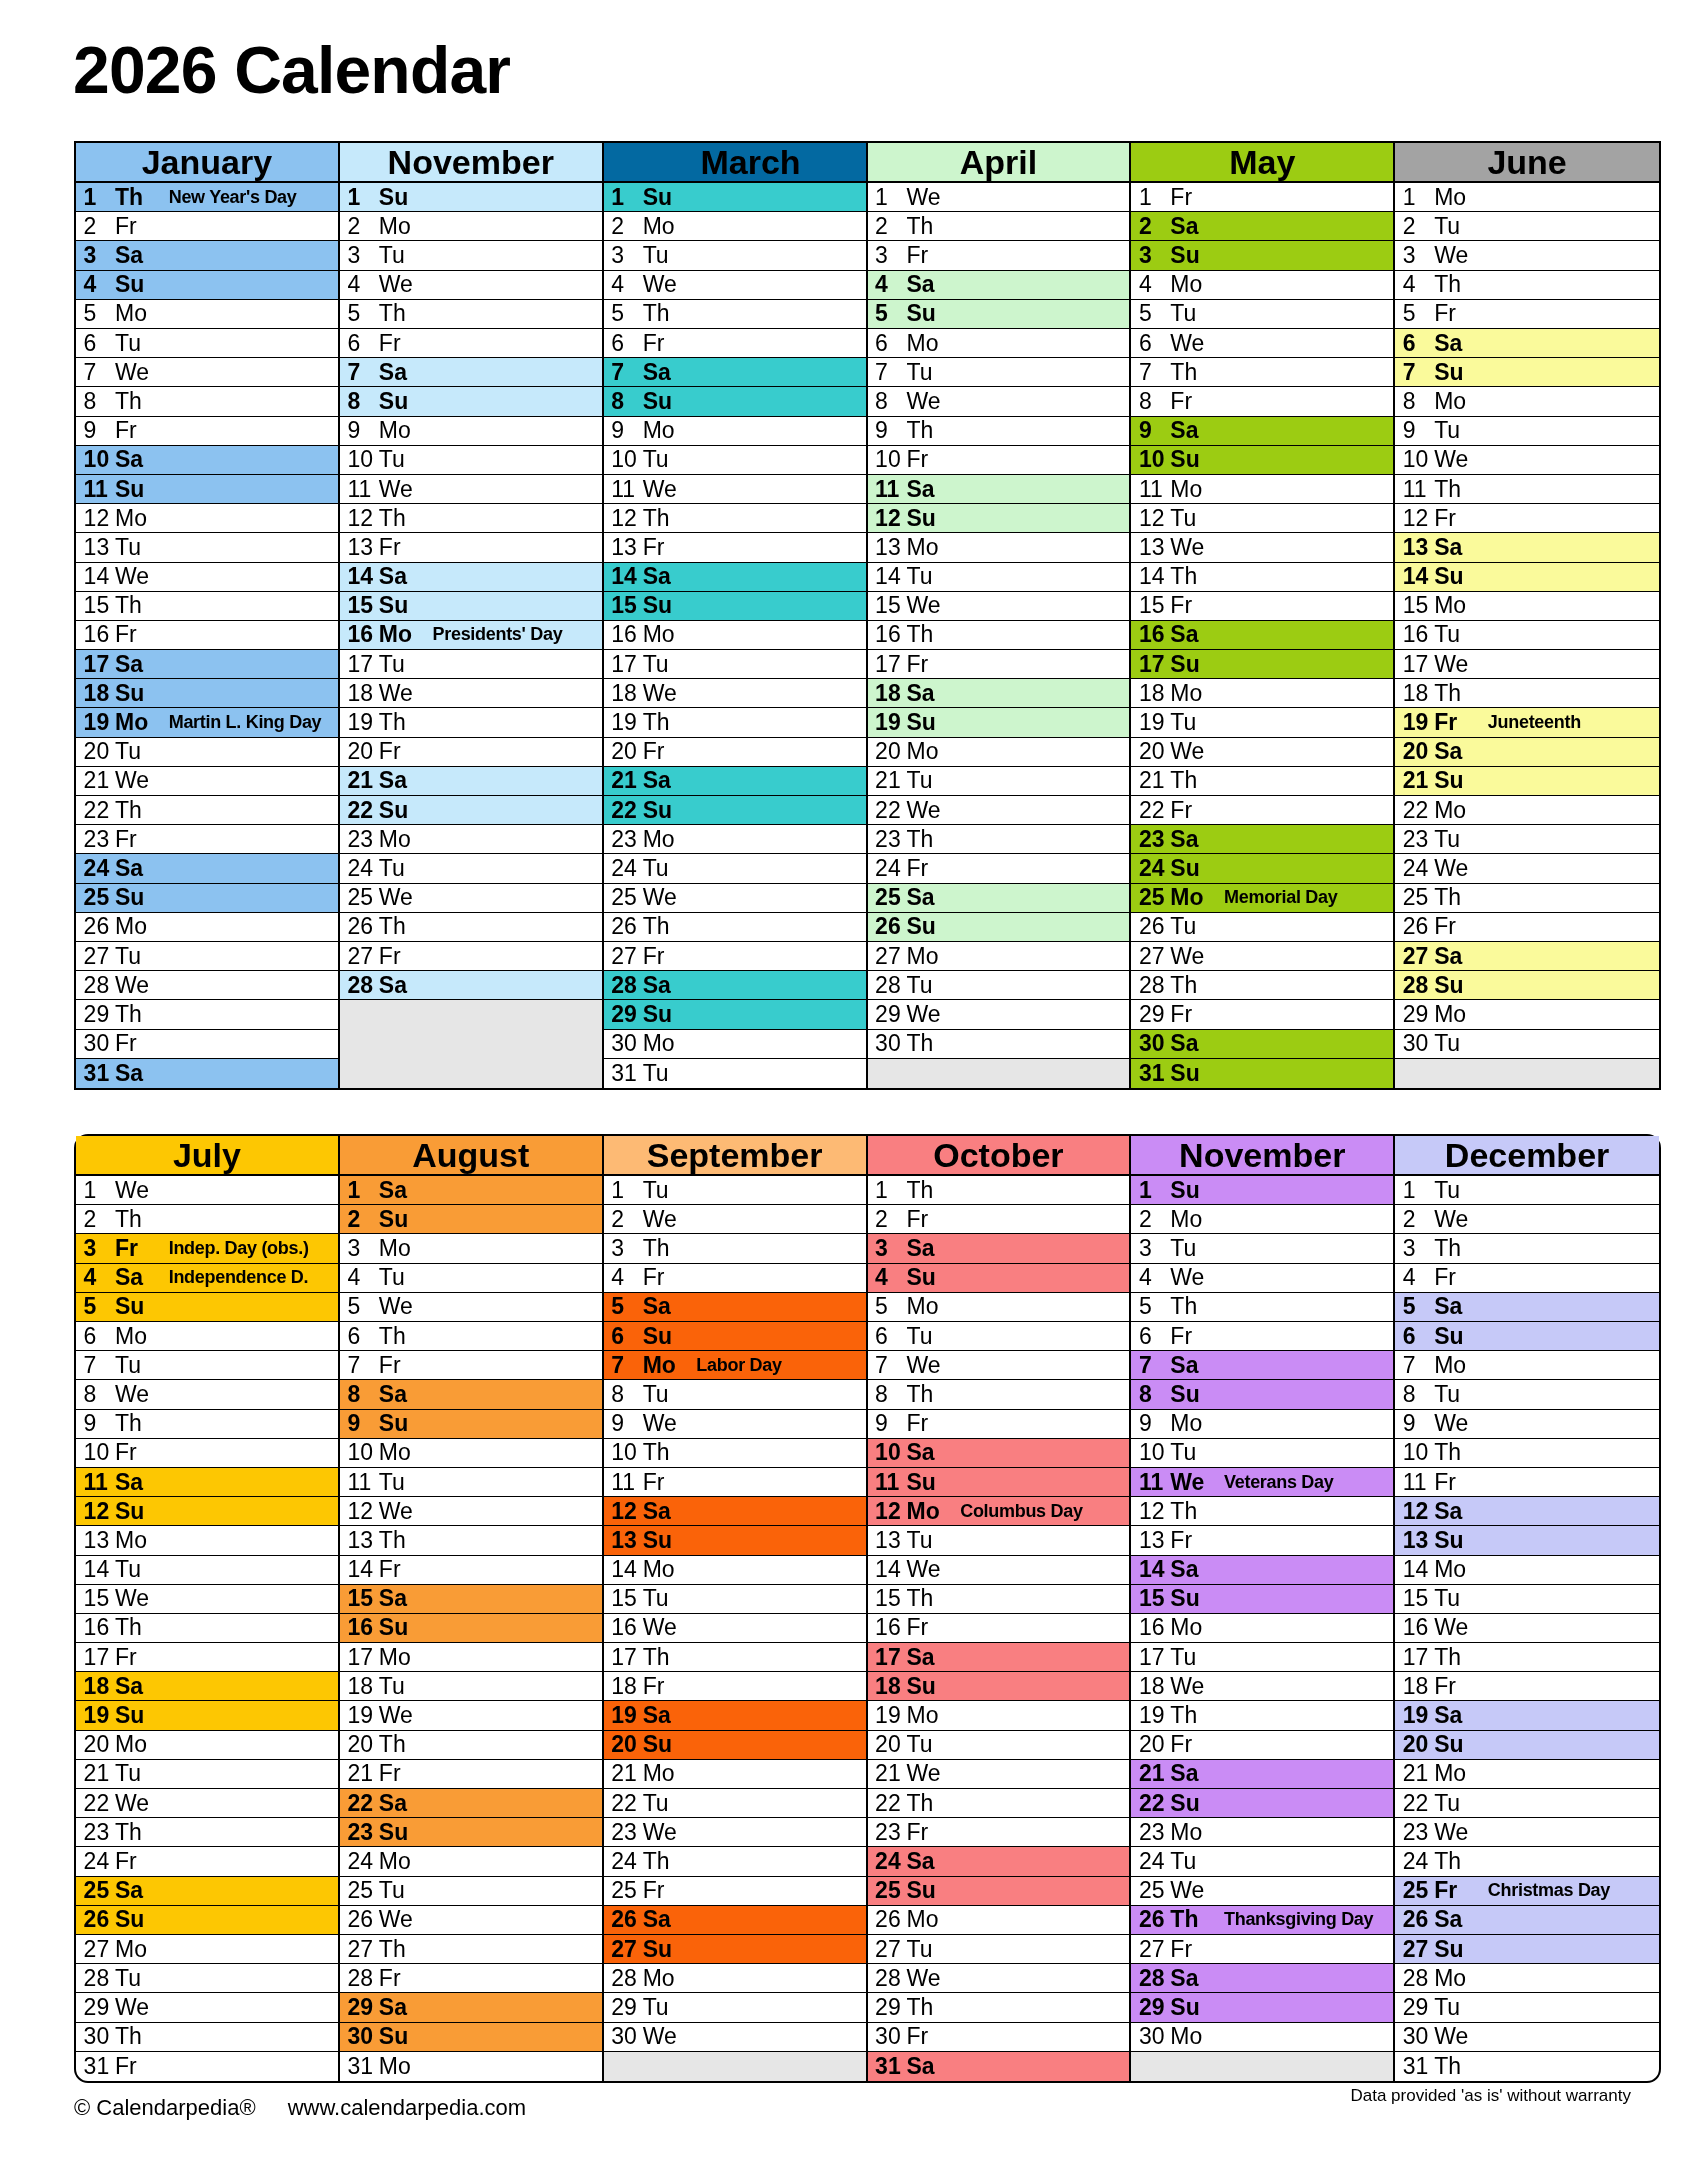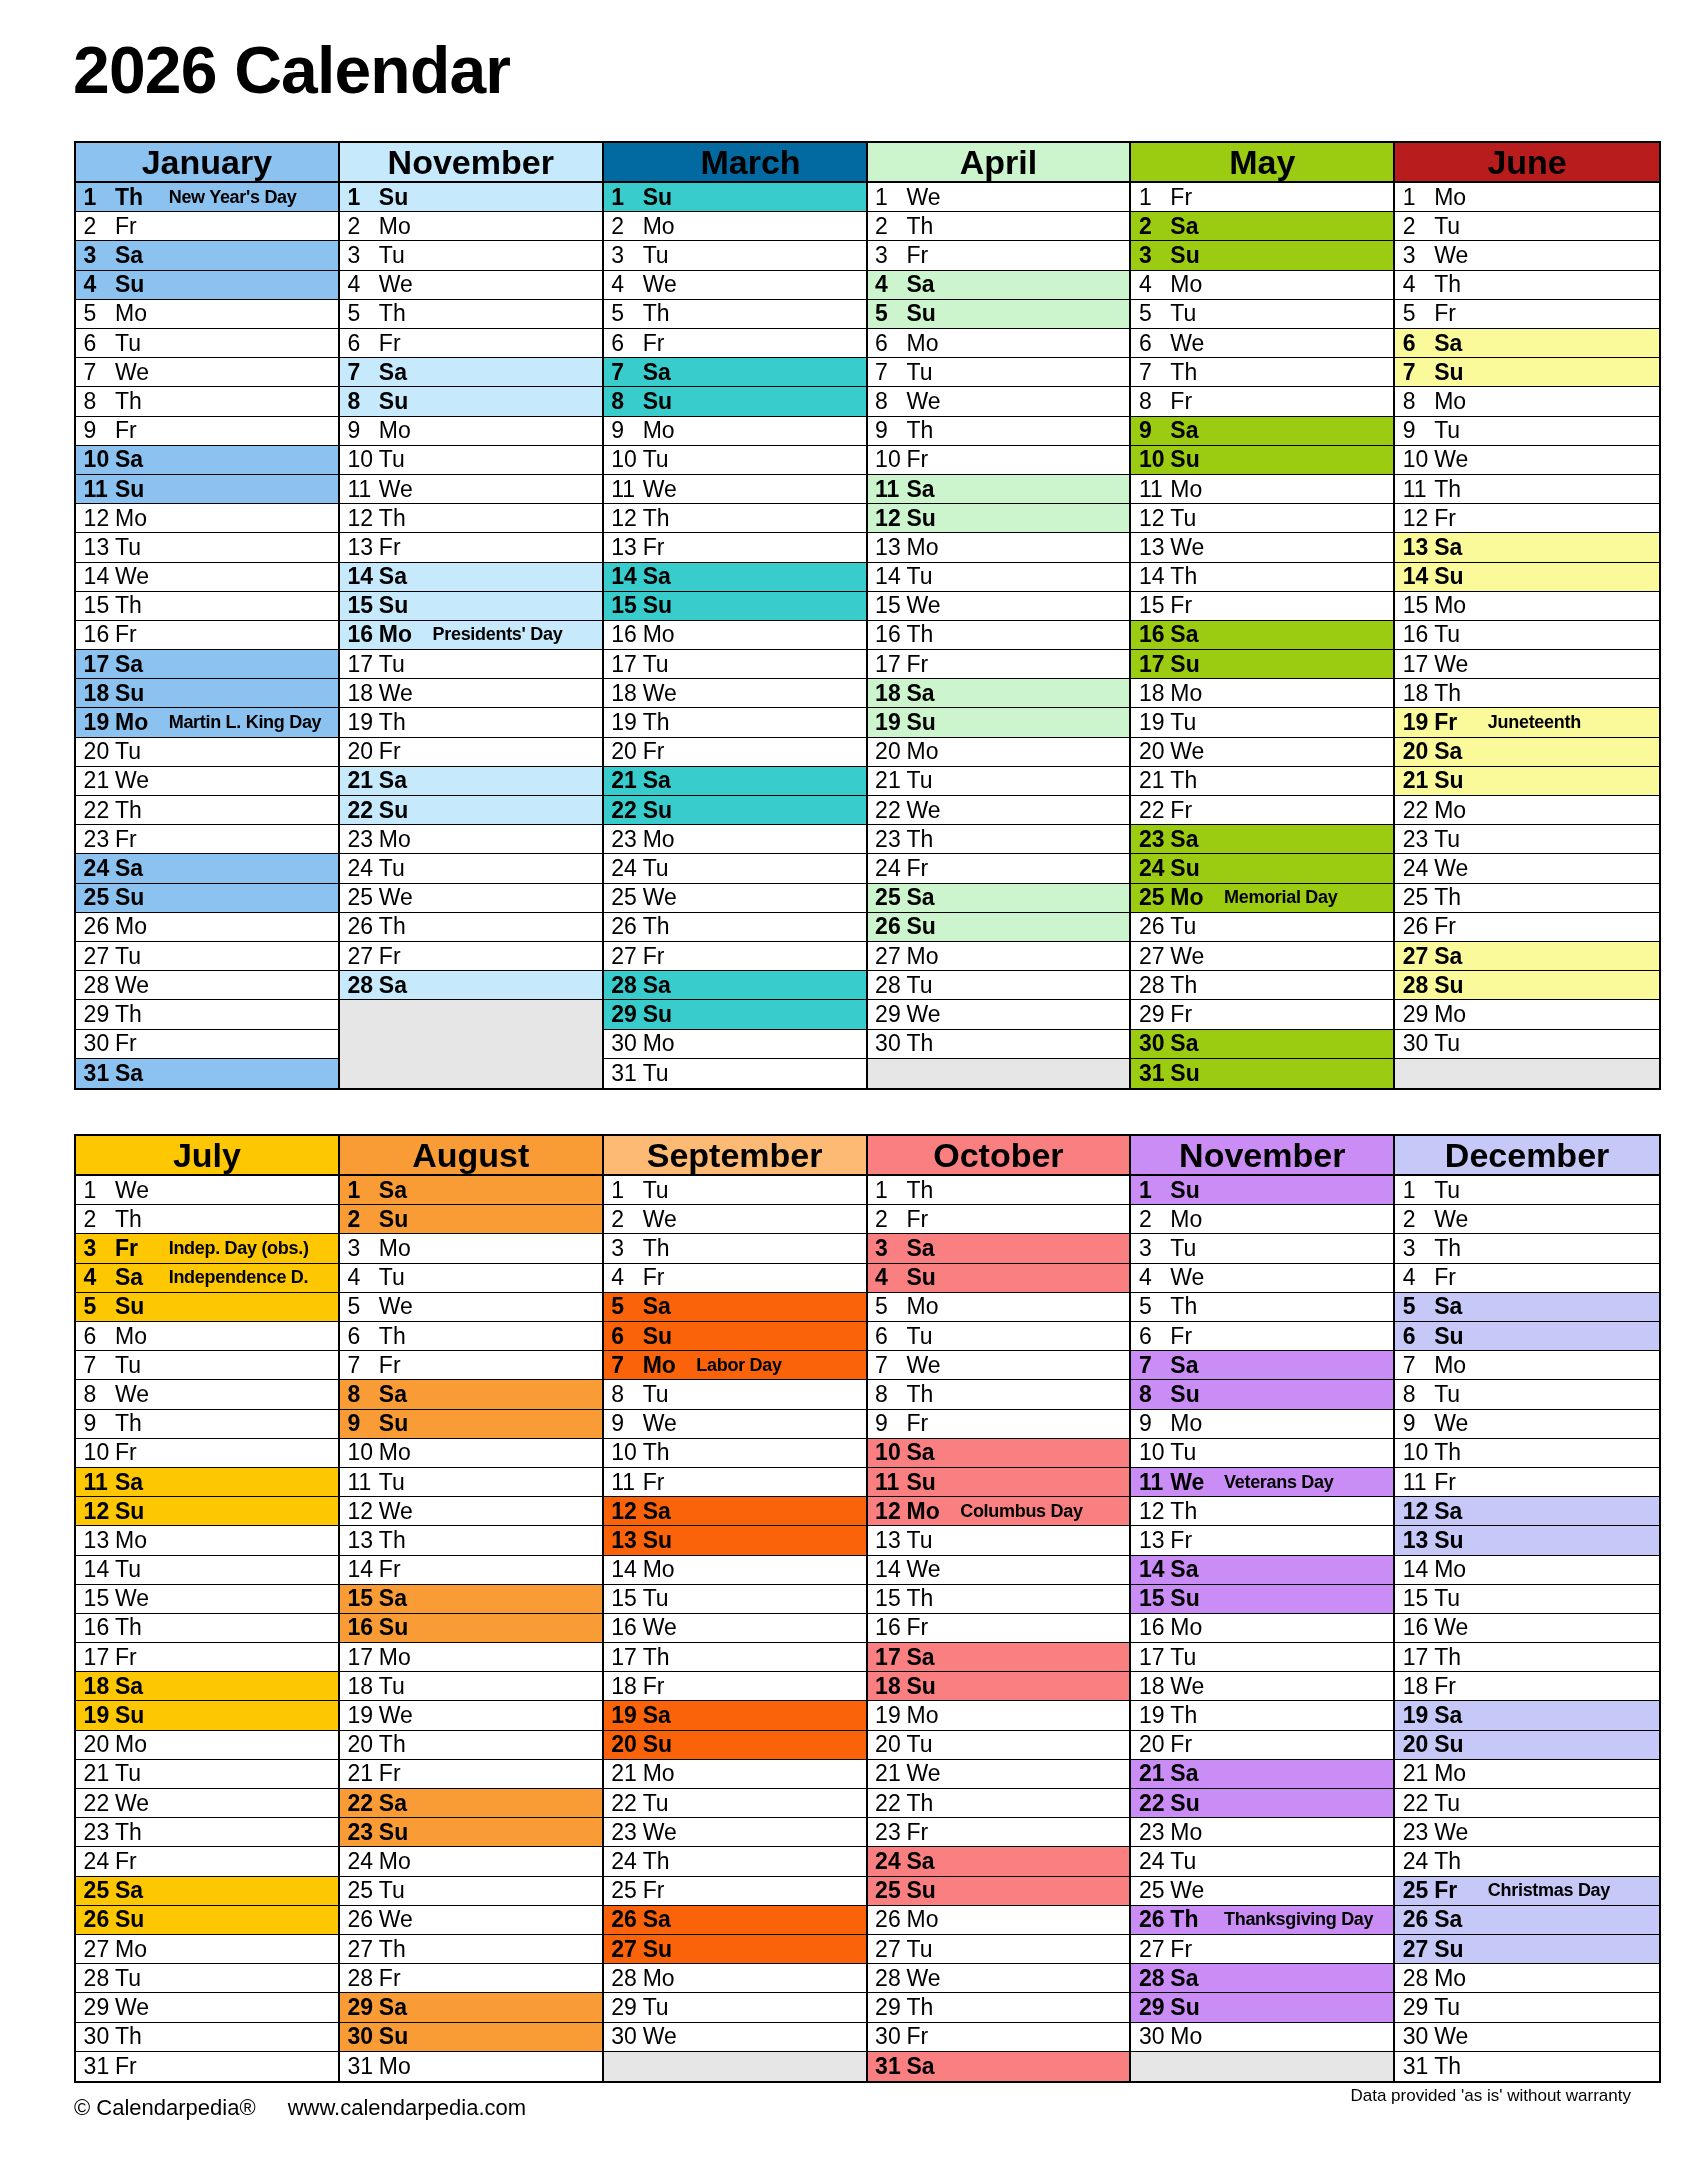--- a/index.html
+++ b/index.html
@@ -7,21 +7,21 @@
         font-family:"Liberation Sans","DejaVu Sans",sans-serif;color:#000;}
   .page-title{position:absolute;left:73px;top:32px;font-size:66px;font-weight:bold;letter-spacing:-0.8px;}
   .logo{position:absolute;top:59px;right:53px;text-align:right;line-height:1;}
   .logo-main{font-size:40px;letter-spacing:-0.8px;}
   .logo-black{color:#151515;}
   .logo-red{font-weight:bold;font-style:italic;}
   .logo-tagline{font-size:21px;margin-top:5.9px;color:#0a0a0a;letter-spacing:0.2px;}
   .cal-table{position:absolute;left:74px;width:1587px;border:2.5px solid #000;
              display:grid;grid-template-columns:repeat(6,1fr);background:#fff;box-sizing:border-box;}
   #table-top{top:141px;}
-  #table-bottom{top:1134px;}
+  #table-bottom{top:1134px;border-radius:14px;}
   .month-col{border-right:2.5px solid #000;display:flex;flex-direction:column;min-width:0;}
   .month-col:last-child{border-right:none;}
   .month-header{height:40px;border-bottom:2.5px solid #000;display:flex;align-items:center;
                 justify-content:center;font-size:34px;font-weight:bold;box-sizing:border-box;}
   .days-grid{display:grid;grid-template-rows:repeat(31,1fr);height:905px;}
   .day-row{display:flex;align-items:center;border-bottom:1.7px solid #000;box-sizing:border-box;
            overflow:hidden;white-space:nowrap;font-size:23px;}
   .days-grid > :last-child{border-bottom:none;}
   .day-row.hl{font-weight:bold;}
   .num{width:39px;padding-left:7.6px;box-sizing:border-box;flex:none;}
@@ -669,21 +669,21 @@
             <span class="num">30</span>
             <span class="wd">Sa</span>
           </div>
           <div class="day-row hl" style="background: rgb(156, 204, 18);">
             <span class="num">31</span>
             <span class="wd">Su</span>
           </div>
         </div>
       </div>
       <div class="month-col">
-        <div class="month-header" style="background: #b91c1c;">June</div>
+        <div class="month-header" style="background: #a3a3a3;">June</div>
         <div class="days-grid">
           <div class="day-row">
             <span class="num">1</span>
             <span class="wd">Mo</span>
           </div>
           <div class="day-row">
             <span class="num">2</span>
             <span class="wd">Tu</span>
           </div>
           <div class="day-row">

